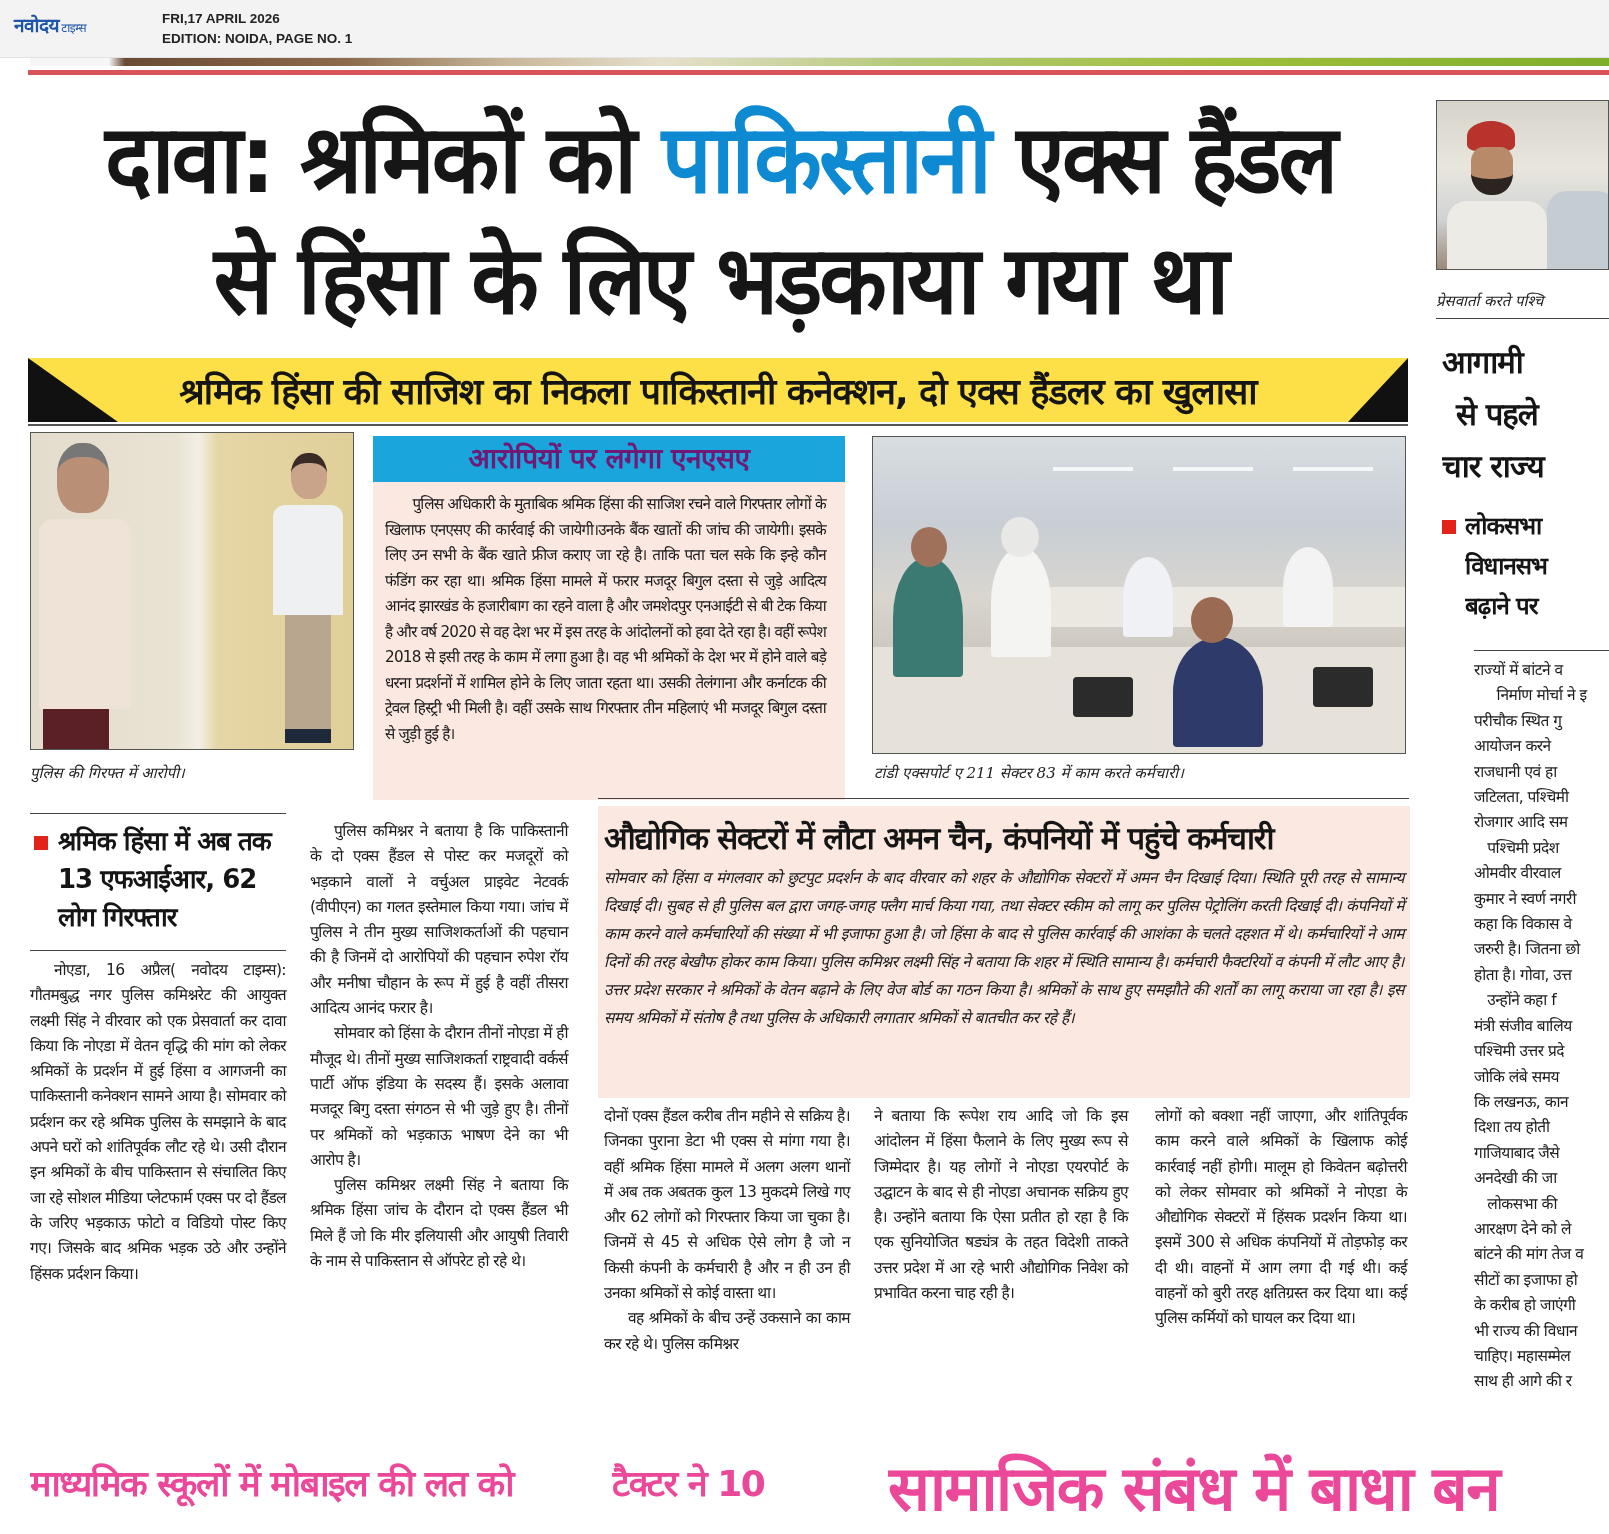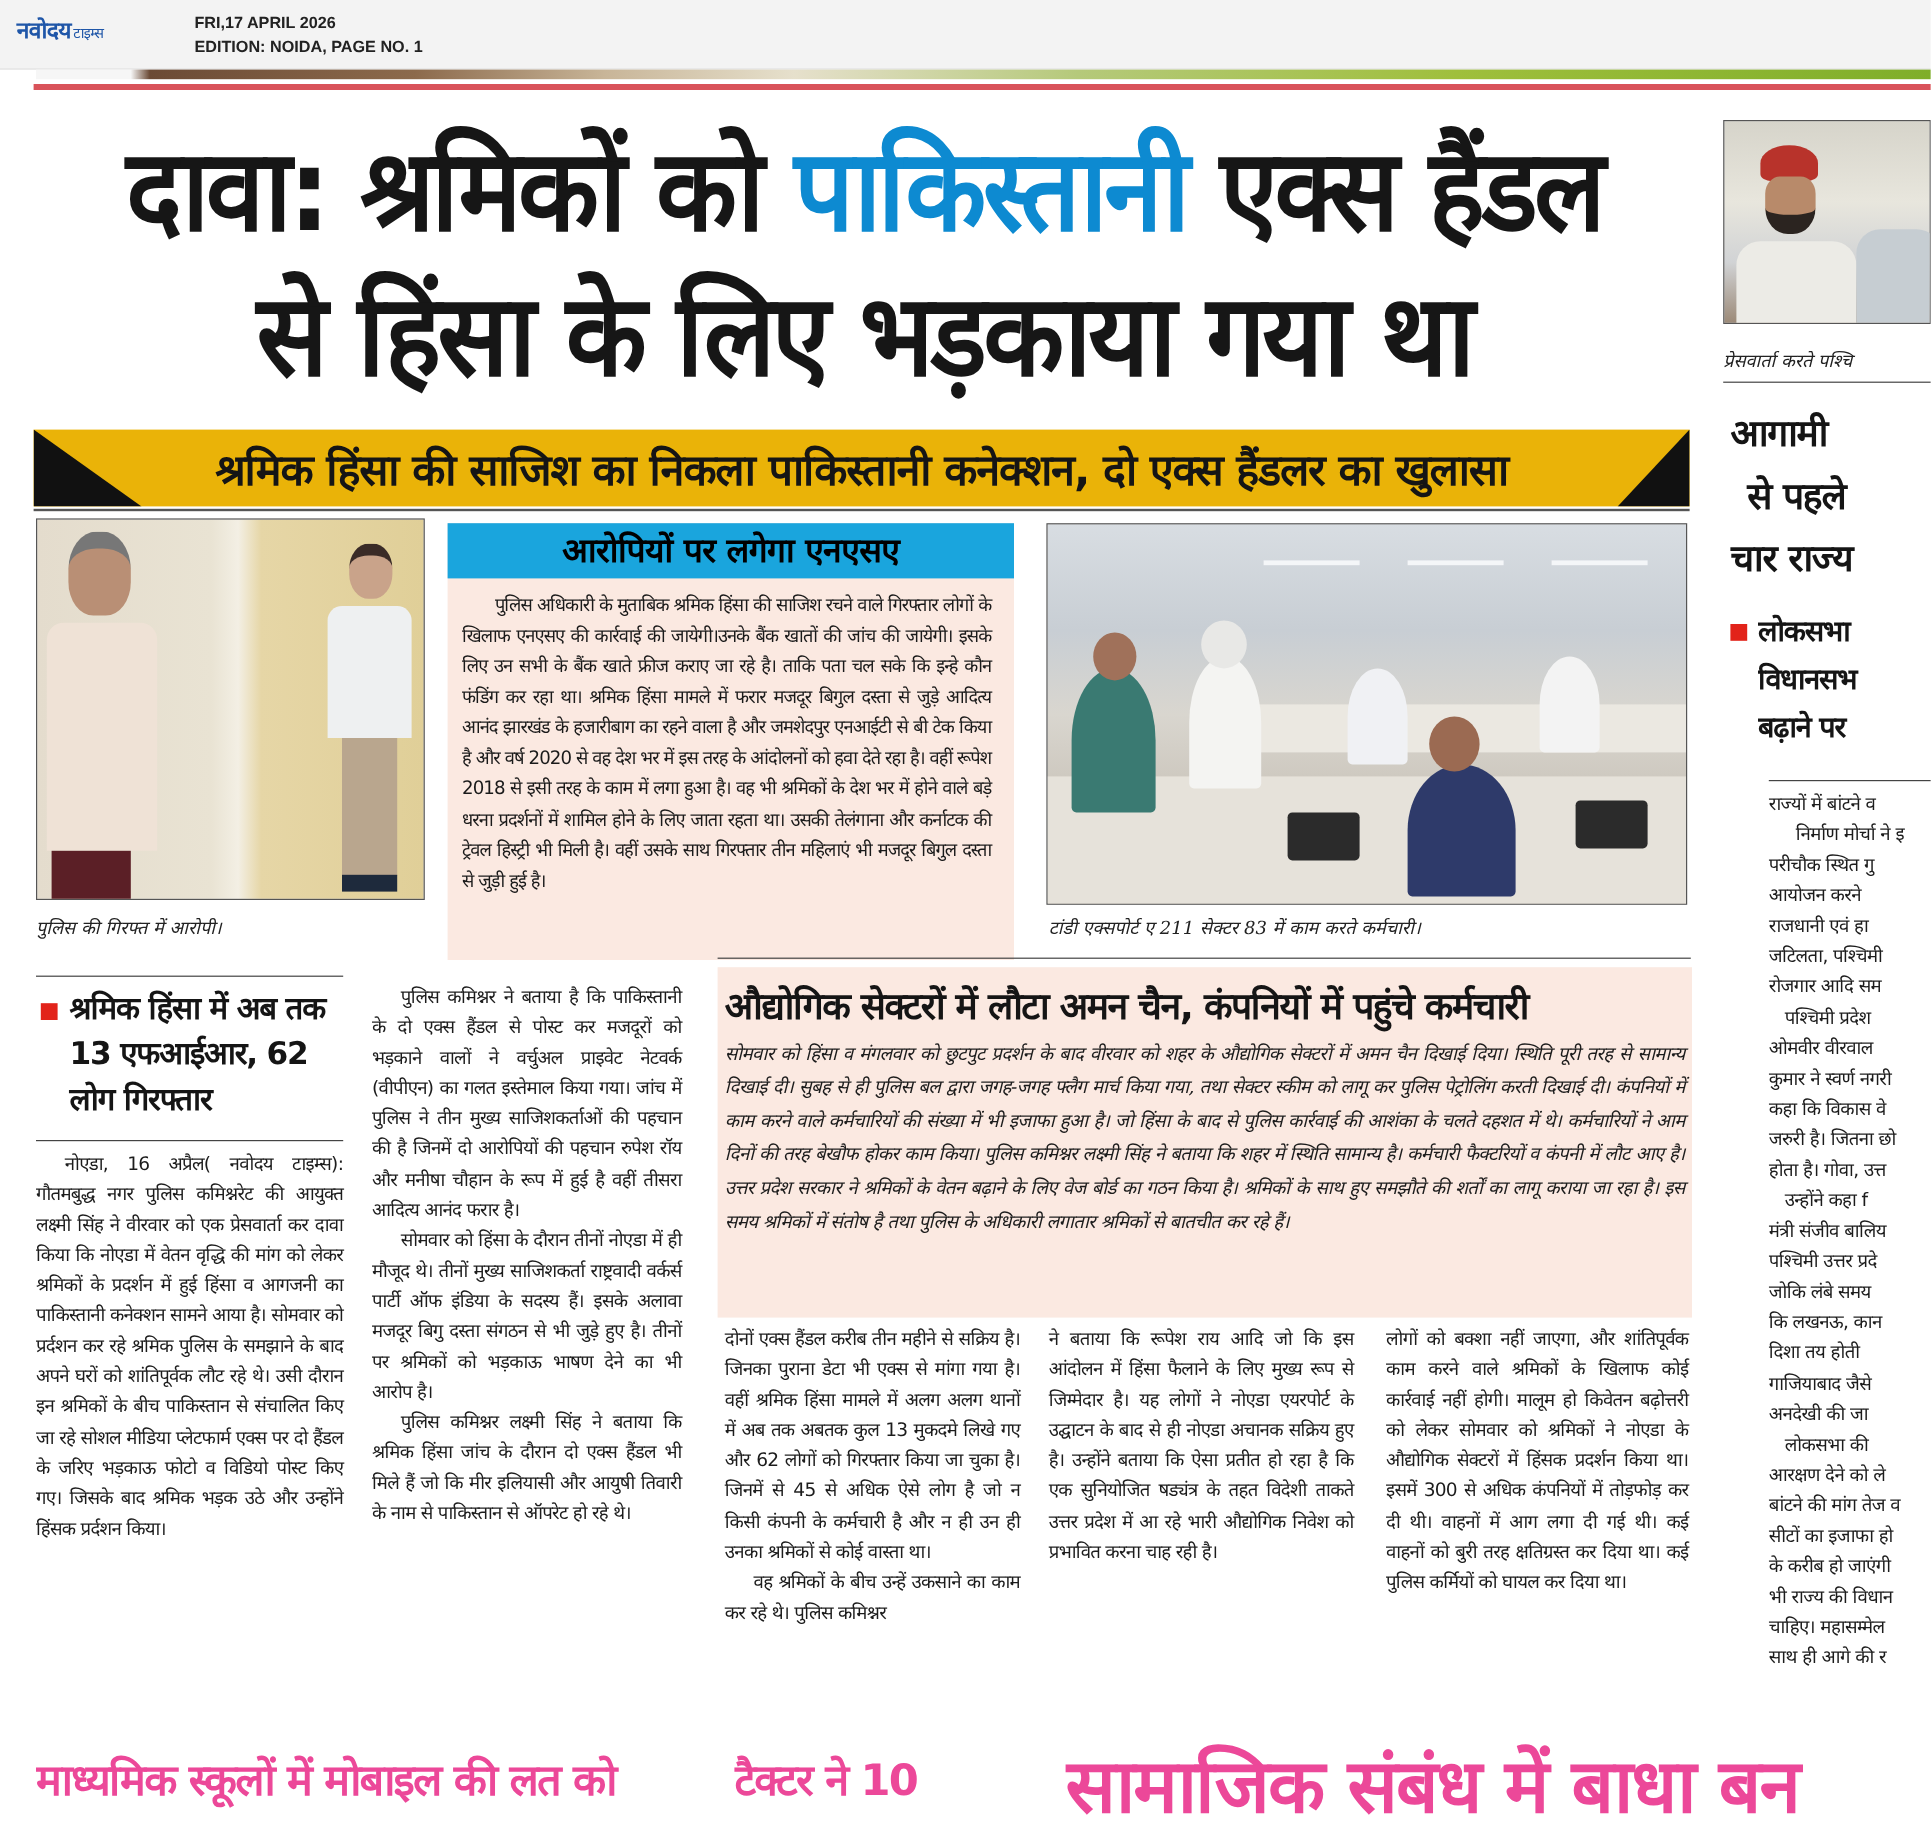--- a/index.html
+++ b/index.html
@@ -13,21 +13,21 @@
   .edition { position: absolute; left: 162px; top: 9px; font-family: "Liberation Sans", sans-serif; font-weight: bold; font-size: 13.5px; line-height: 20px; color: #222; }
 
   .strip { position: absolute; left: 30px; top: 58px; width: 1579px; height: 8px; background: linear-gradient(90deg,#f6f6f6 0 5%,#6b4a35 6%,#8c6a4c 20%,#c8b598 30%,#e6e0cc 40%,#b5c97a 55%,#9fbf3c 75%,#7fae2a 100%); }
   .redline { position: absolute; left: 28px; top: 70px; width: 1581px; height: 5px; background: #d9535a; }
 
   
   .headline { position: absolute; left: 30px; top: 108px; width: 1380px; text-align: center; font-family: "DejaVu Sans", sans-serif; font-weight: bold; font-size: 88px; line-height: 112px; letter-spacing: -3px; color: #161616; transform: scaleY(1.08); }
   .headline .hl { color: #0d8ad1; }
 
   
-  .ribbon { position: absolute; left: 28px; top: 358px; width: 1380px; height: 64px; background: #eab308; overflow: hidden; padding-left: 48px; }
+  .ribbon { position: absolute; left: 28px; top: 358px; width: 1380px; height: 64px; background: #fde047; overflow: hidden; padding-left: 48px; }
   .ribbon::before { content: ""; position: absolute; left: 0; top: 0; border-top: 64px solid transparent; border-left: 90px solid #111; }
   .ribbon::after { content: ""; position: absolute; right: 0; top: 0; border-bottom: 64px solid #111; border-left: 60px solid transparent; }
   .ribbon-text { position: absolute; left: 0; right: 0; top: 8px; text-align: center; font-weight: bold; font-size: 36px; color: #151515; letter-spacing: -1px; z-index: 1; }
   .rule-under { position: absolute; left: 28px; top: 424px; width: 1380px; height: 2px; background: #555; }
 
   
   .photo { position: absolute; border: 1px solid #555; overflow: hidden; }
   .photo1 { left: 30px; top: 432px; width: 324px; height: 318px; background: linear-gradient(90deg,#e4dccd 0%,#e9e3d3 45%,#f3efe4 52%,#e6d6a6 58%,#e0cf98 100%); }
   .p1-man { position: absolute; left: 8px; top: 10px; width: 92px; height: 320px; }
   .p1-man .head { position: absolute; left: 18px; top: 0; width: 52px; height: 70px; border-radius: 45% 45% 40% 40%; background: #b98f75; border-top: 14px solid #777; }
@@ -36,21 +36,21 @@
   .p1-woman { position: absolute; right: 10px; top: 20px; width: 70px; height: 300px; }
   .p1-woman .head { position: absolute; left: 18px; top: 0; width: 36px; height: 46px; border-radius: 45%; background: #c9a38a; border-top: 10px solid #3a2b27; }
   .p1-woman .shirt { position: absolute; left: 0; top: 52px; width: 70px; height: 110px; background: #eef0f1; border-radius: 12px 12px 0 0; }
   .p1-woman .legs { position: absolute; left: 12px; top: 162px; width: 46px; height: 115px; background: #b9a68e; }
   .p1-woman .shoes { position: absolute; left: 12px; top: 276px; width: 46px; height: 14px; background: #1e2a3c; }
 
   .caption { position: absolute; font-family: "DejaVu Serif", serif; font-style: italic; font-size: 15px; color: #222; }
 
   
   .nsa-box { position: absolute; left: 373px; top: 436px; width: 472px; height: 364px; background: #fbe9e1; }
-  .nsa-title { position: absolute; left: 0; top: 0; width: 100%; height: 46px; background: #1aa5dd; color: #000000; font-weight: bold; font-size: 28px; text-align: center; line-height: 46px; letter-spacing: -0.5px; }
+  .nsa-title { position: absolute; left: 0; top: 0; width: 100%; height: 46px; background: #1aa5dd; color: #701a75; font-weight: bold; font-size: 28px; text-align: center; line-height: 46px; letter-spacing: -0.5px; }
   .nsa-body { position: absolute; left: 12px; top: 56px; width: 450px; font-family: "DejaVu Sans", sans-serif; font-size: 15.5px; line-height: 25.5px; text-align: justify; letter-spacing: -0.8px; transform: scaleX(0.98); transform-origin: left; }
   .nsa-body p { text-indent: 28px; }
 
   
   .photo2 { left: 872px; top: 436px; width: 534px; height: 318px; background: linear-gradient(180deg,#d8dde2 0%,#c8ced4 28%,#d9d6cf 50%,#b9b0a3 100%); }
   .p2-rows { position: absolute; inset: 0; }
   .p2-light { position: absolute; top: 30px; height: 4px; width: 80px; background: #f4f6f8; }
   .p2-person { position: absolute; border-radius: 50% 50% 4px 4px; }
   .p2-table { position: absolute; background: #f2f0ea; }
 

